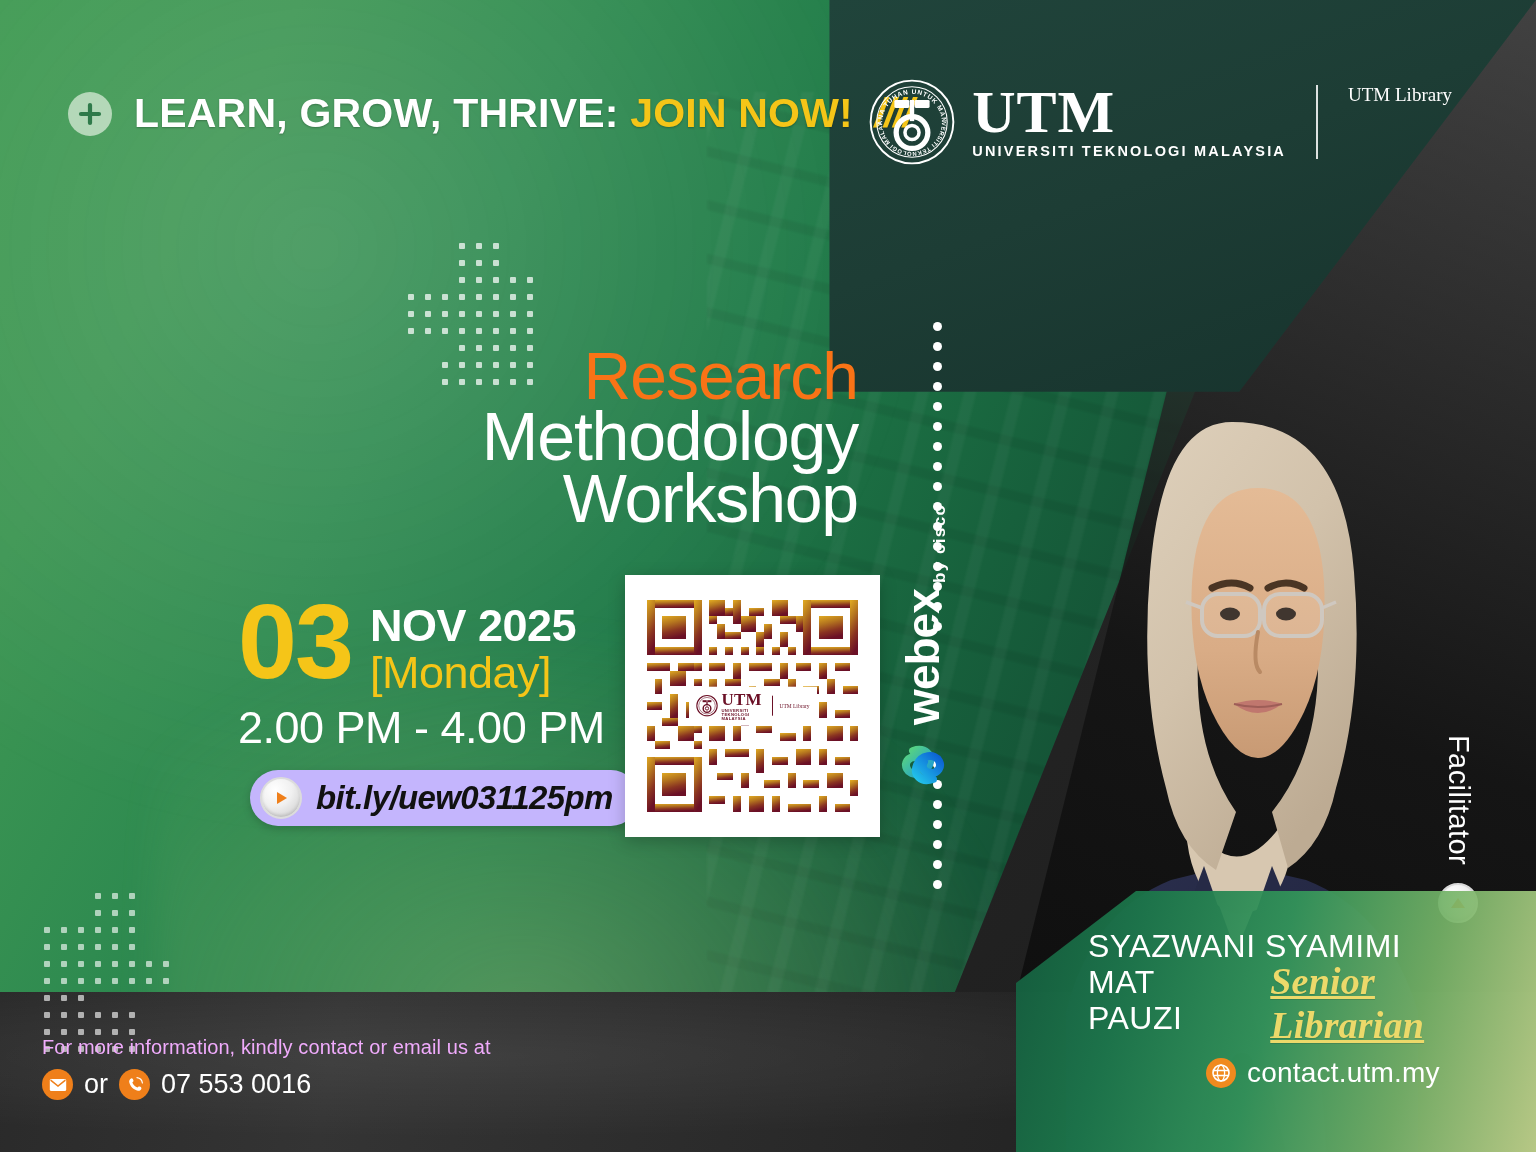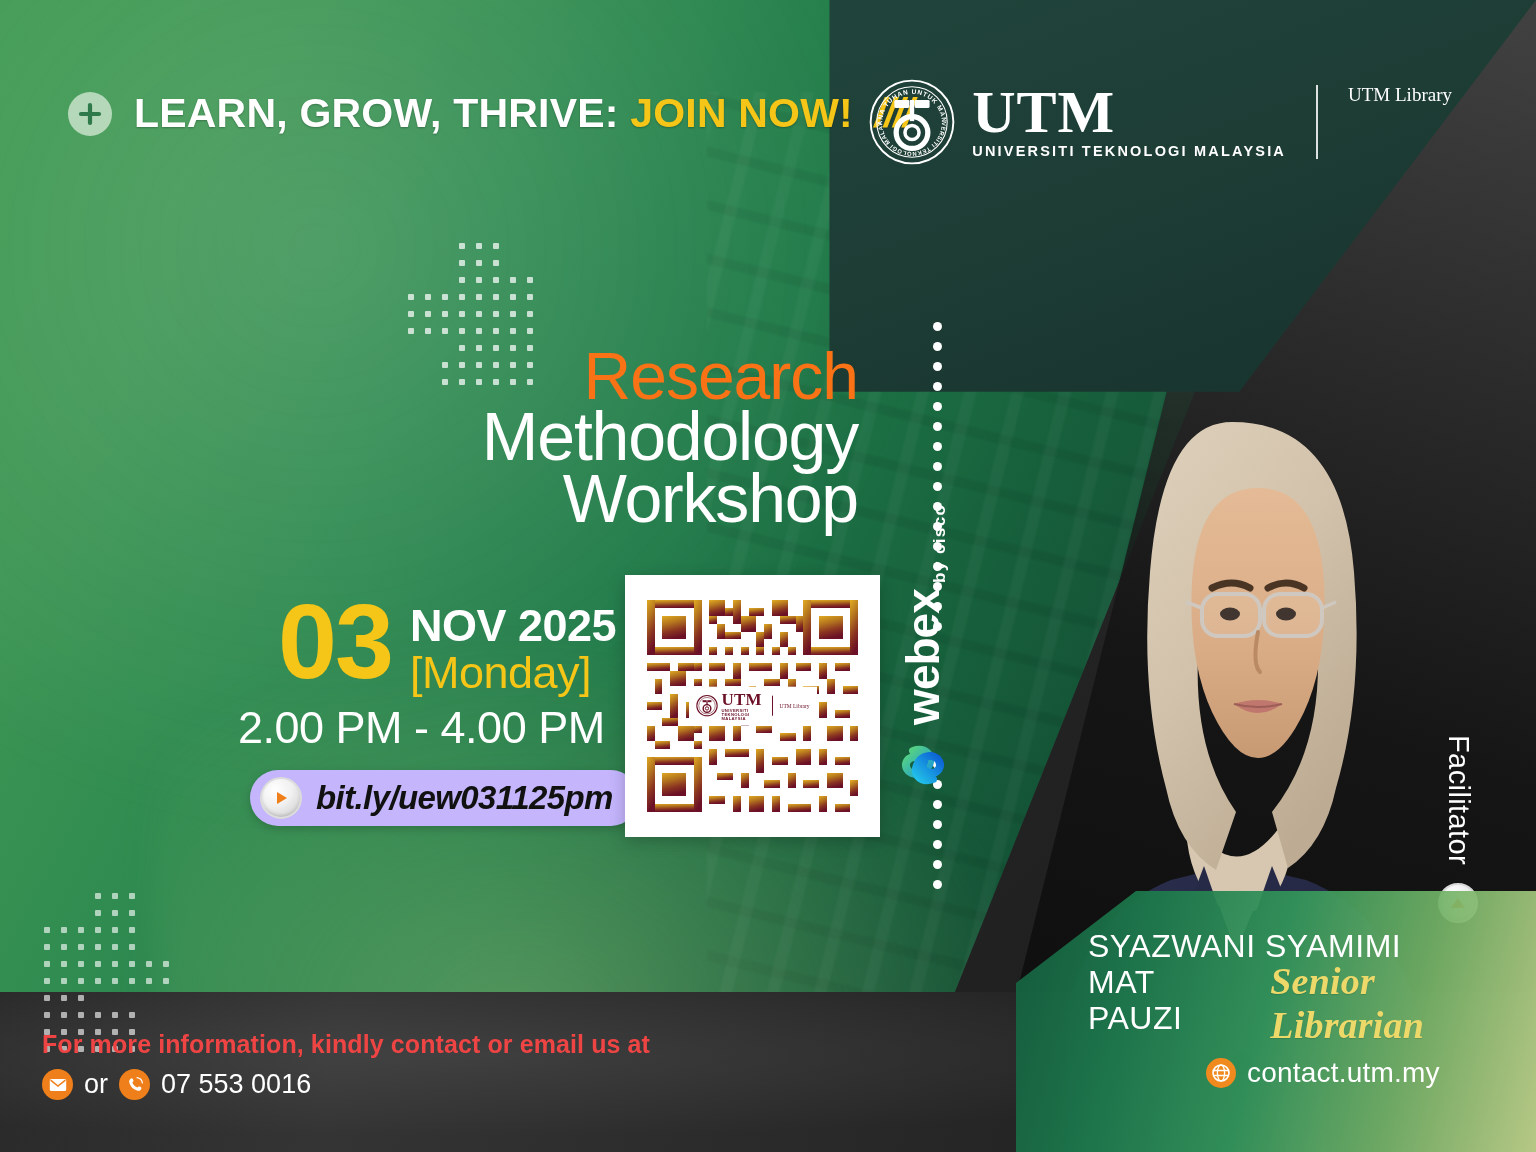--- a/index.html
+++ b/index.html
@@ -138,21 +138,21 @@
   .title-block {
     position:absolute; right:678px; top:345px; text-align:right; z-index:8;
     line-height:.96;
   }
   .title-1 { font-size:66px; font-weight:400; color:#f97316; letter-spacing:-1px; }
   .title-2 { font-size:68px; font-weight:400; color:#ffffff; letter-spacing:-1.2px; margin-top:-4px;}
   .title-3 { font-size:68px; font-weight:400; color:#ffffff; letter-spacing:-1.2px; margin-top:-4px;}
 
   
   .date-block { position:absolute; left:238px; top:595px; z-index:8; }
-  .date-row { display:flex; align-items:flex-start; gap:18px;margin-left:40px; }
+  .date-row { display:flex; align-items:flex-start; gap:18px; }
   .day-num {
     font-size:106px; font-weight:700; color:#f5c518; line-height:.88;
     letter-spacing:-2px;
   }
   .date-right { padding-top:8px; }
   .month-year { font-size:45px; font-weight:700; color:#fff; line-height:1.02; letter-spacing:-.5px; }
   .weekday { font-size:45px; font-weight:500; color:#f5c518; line-height:1.05; letter-spacing:-.5px; }
   .time-row {
     font-size:45px; font-weight:500; color:#fff; margin-top:6px; letter-spacing:-.5px;
   }
@@ -247,33 +247,34 @@
   .fac-name {
     font-size:32px; font-weight:500; color:#fff; line-height:1.12; letter-spacing:.5px;
   }
   .fac-role-row { display:flex; align-items:flex-start; }
   .fac-role {
     font-family:"Liberation Serif", serif;
     font-size:38px; font-style:italic; font-weight:700;
     color:#ecd96a; margin-left:14px; margin-top:-6px;
     letter-spacing:.2px;
     text-shadow:0 1px 1px rgba(0,0,0,.12);
+    text-decoration:underline;
   }
   .fac-web {
     display:flex; align-items:center; gap:11px; margin-top:10px; margin-left:118px;
   }
   .globe {
     width:30px; height:30px; border-radius:50%; background:#f08a1e;
     display:flex; align-items:center; justify-content:center; flex:0 0 auto;
   }
   .fac-web-text { font-size:28px; color:#fff; font-weight:400; letter-spacing:.2px;}
 
   
   .footer-contact { position:absolute; left:42px; bottom:52px; z-index:11; }
-  .fc-line1 { font-size:25px; color:#ef4444; font-weight:700; letter-spacing:.1px; }
+  .fc-line1 { font-size:20px; color:#f0abfc; font-weight:400; letter-spacing:.1px; }
   .fc-line2 { display:flex; align-items:center; gap:11px; margin-top:10px; }
   .ic {
     width:31px; height:31px; border-radius:50%; background:#ef7f1a;
     display:flex; align-items:center; justify-content:center; flex:0 0 auto;
   }
   .fc-txt { font-size:27px; color:#fff; font-weight:400; }
 </style>
 </head>
 <body>
 

